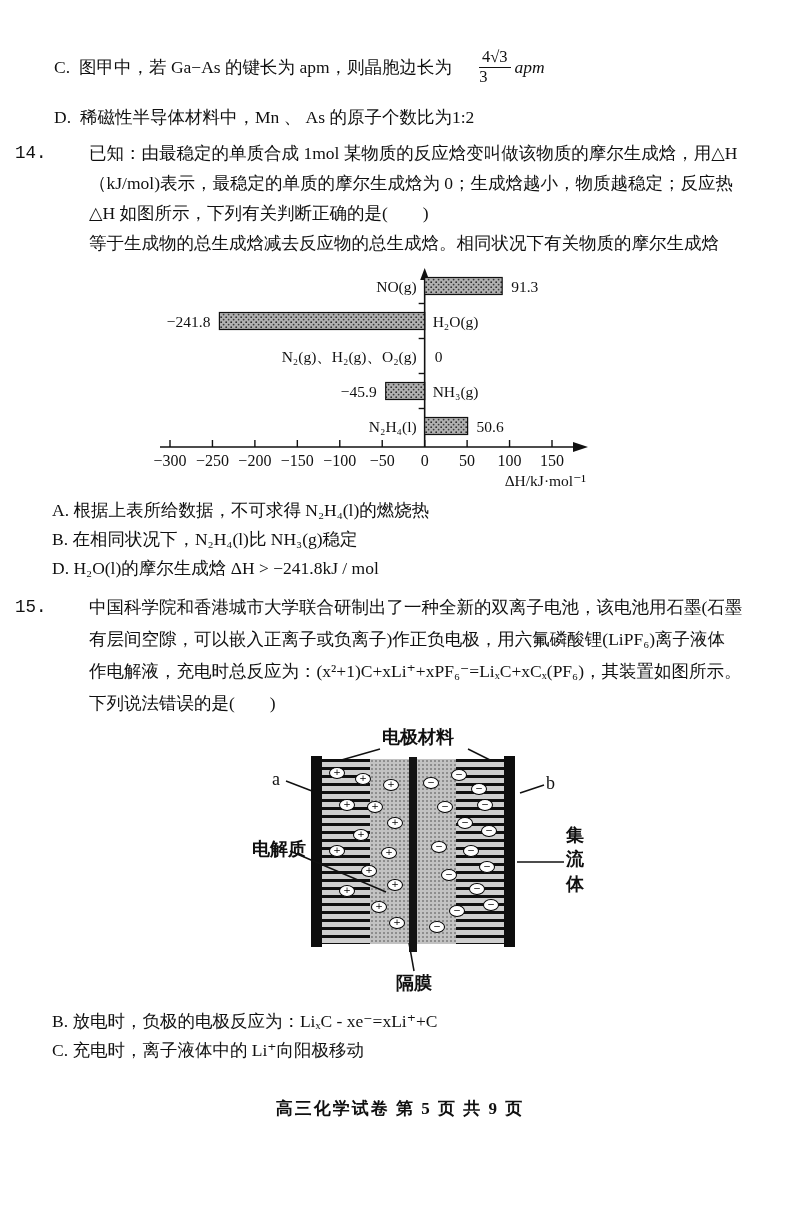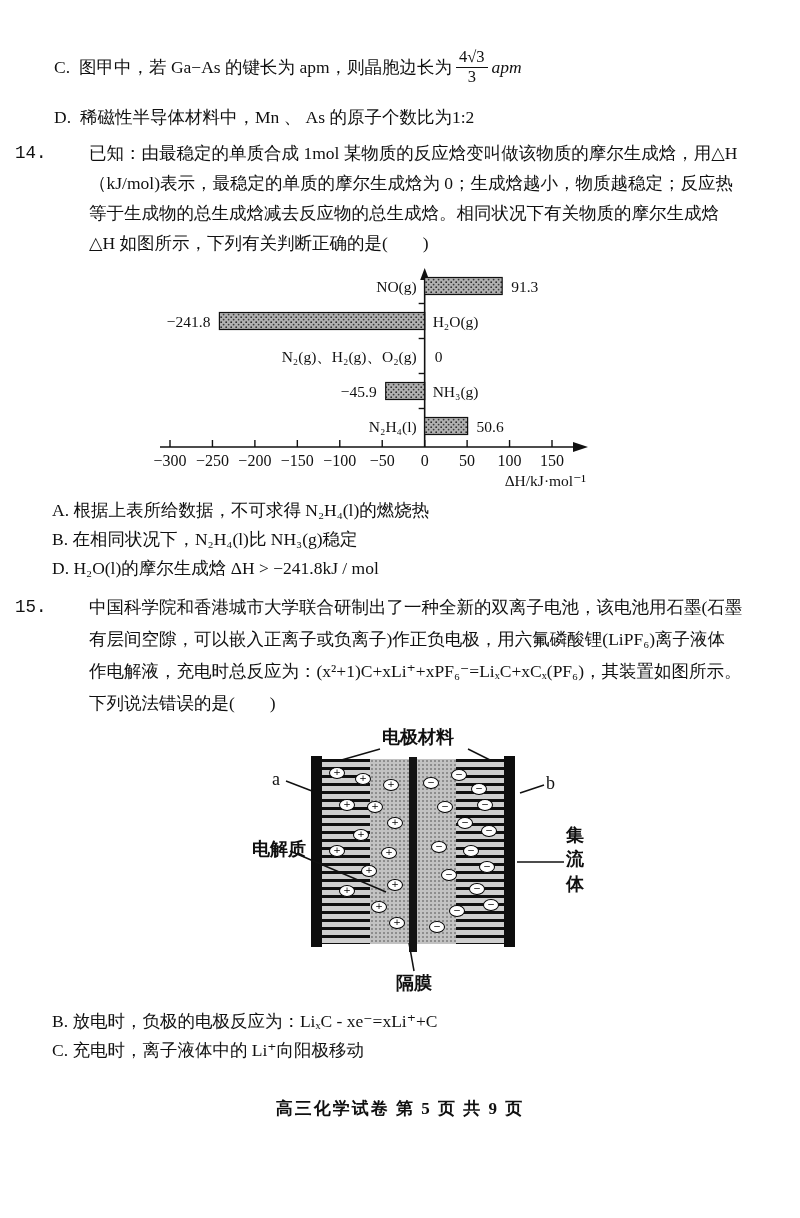--- a/index.html
+++ b/index.html
@@ -3,21 +3,21 @@
 <meta charset="utf-8">
 <style>
   html,body{margin:0;padding:0;background:#ffffff;}
   body{width:800px;height:1218px;font-family:"Liberation Serif","DejaVu Serif",serif;color:#101010;}
   .page{position:relative;width:800px;height:1218px;overflow:hidden;box-sizing:border-box;padding-top:34px;background:#ffffff;}
 
   
   .opt-row{display:flex;align-items:center;margin-left:54px;font-size:17.5px;line-height:30px;white-space:nowrap;}
   .opt-letter{margin-right:9px;}
   .frac{display:inline-flex;flex-direction:column;align-items:center;margin:0 4px;font-size:16.5px;line-height:1.15;}
-  .frac .num{padding:0 3px;border-bottom:1.4px solid #101010;}
+  .frac .num{padding:0 3px;border-bottom:1.4px solid #101010;margin-left:23px;}
   .frac .den{padding:0 3px;}
   .italic{font-style:italic;}
 
   
   .question{position:relative;padding-left:54px;font-size:17.5px;margin-top:6px;}
   .qnum{position:absolute;left:15px;top:0;line-height:30px;font-family:Liberation Mono, monospace;}
   .stem-line{line-height:30px;white-space:nowrap;margin-left:35px;}
   .lh32 .stem-line{line-height:32px;}
 
   #enthalpy-chart{display:block;margin:8px 0 2px 150px;}
@@ -69,22 +69,22 @@
   </div>
   <div class="opt-row" style="margin-top:6px;">
     <span class="opt-letter">D.</span>
     <span>稀磁性半导体材料中，Mn 、 As 的原子个数比为1:2</span>
   </div>
 
   <div class="question">
     <span class="qnum">14.</span>
     <div class="stem-line">已知：由最稳定的单质合成 1mol 某物质的反应焓变叫做该物质的摩尔生成焓，用△H</div>
     <div class="stem-line">（kJ/mol)表示，最稳定的单质的摩尔生成焓为 0；生成焓越小，物质越稳定；反应热</div>
+    <div class="stem-line">△H 如图所示，下列有关判断正确的是(　　)</div>
     <div class="stem-line">等于生成物的总生成焓减去反应物的总生成焓。相同状况下有关物质的摩尔生成焓</div>
-    <div class="stem-line">△H 如图所示，下列有关判断正确的是(　　)</div>
   </div>
 
   <svg id="enthalpy-chart" width="452" height="226">
       <defs>
         <pattern id="stip" width="5" height="5" patternUnits="userSpaceOnUse">
           <rect width="5" height="5" fill="#b0b0b0"></rect>
           <circle cx="1.2" cy="1.2" r="0.9" fill="#2a2a2a"></circle>
           <circle cx="3.6" cy="3.6" r="0.9" fill="#3a3a3a"></circle>
         </pattern>
       </defs>

